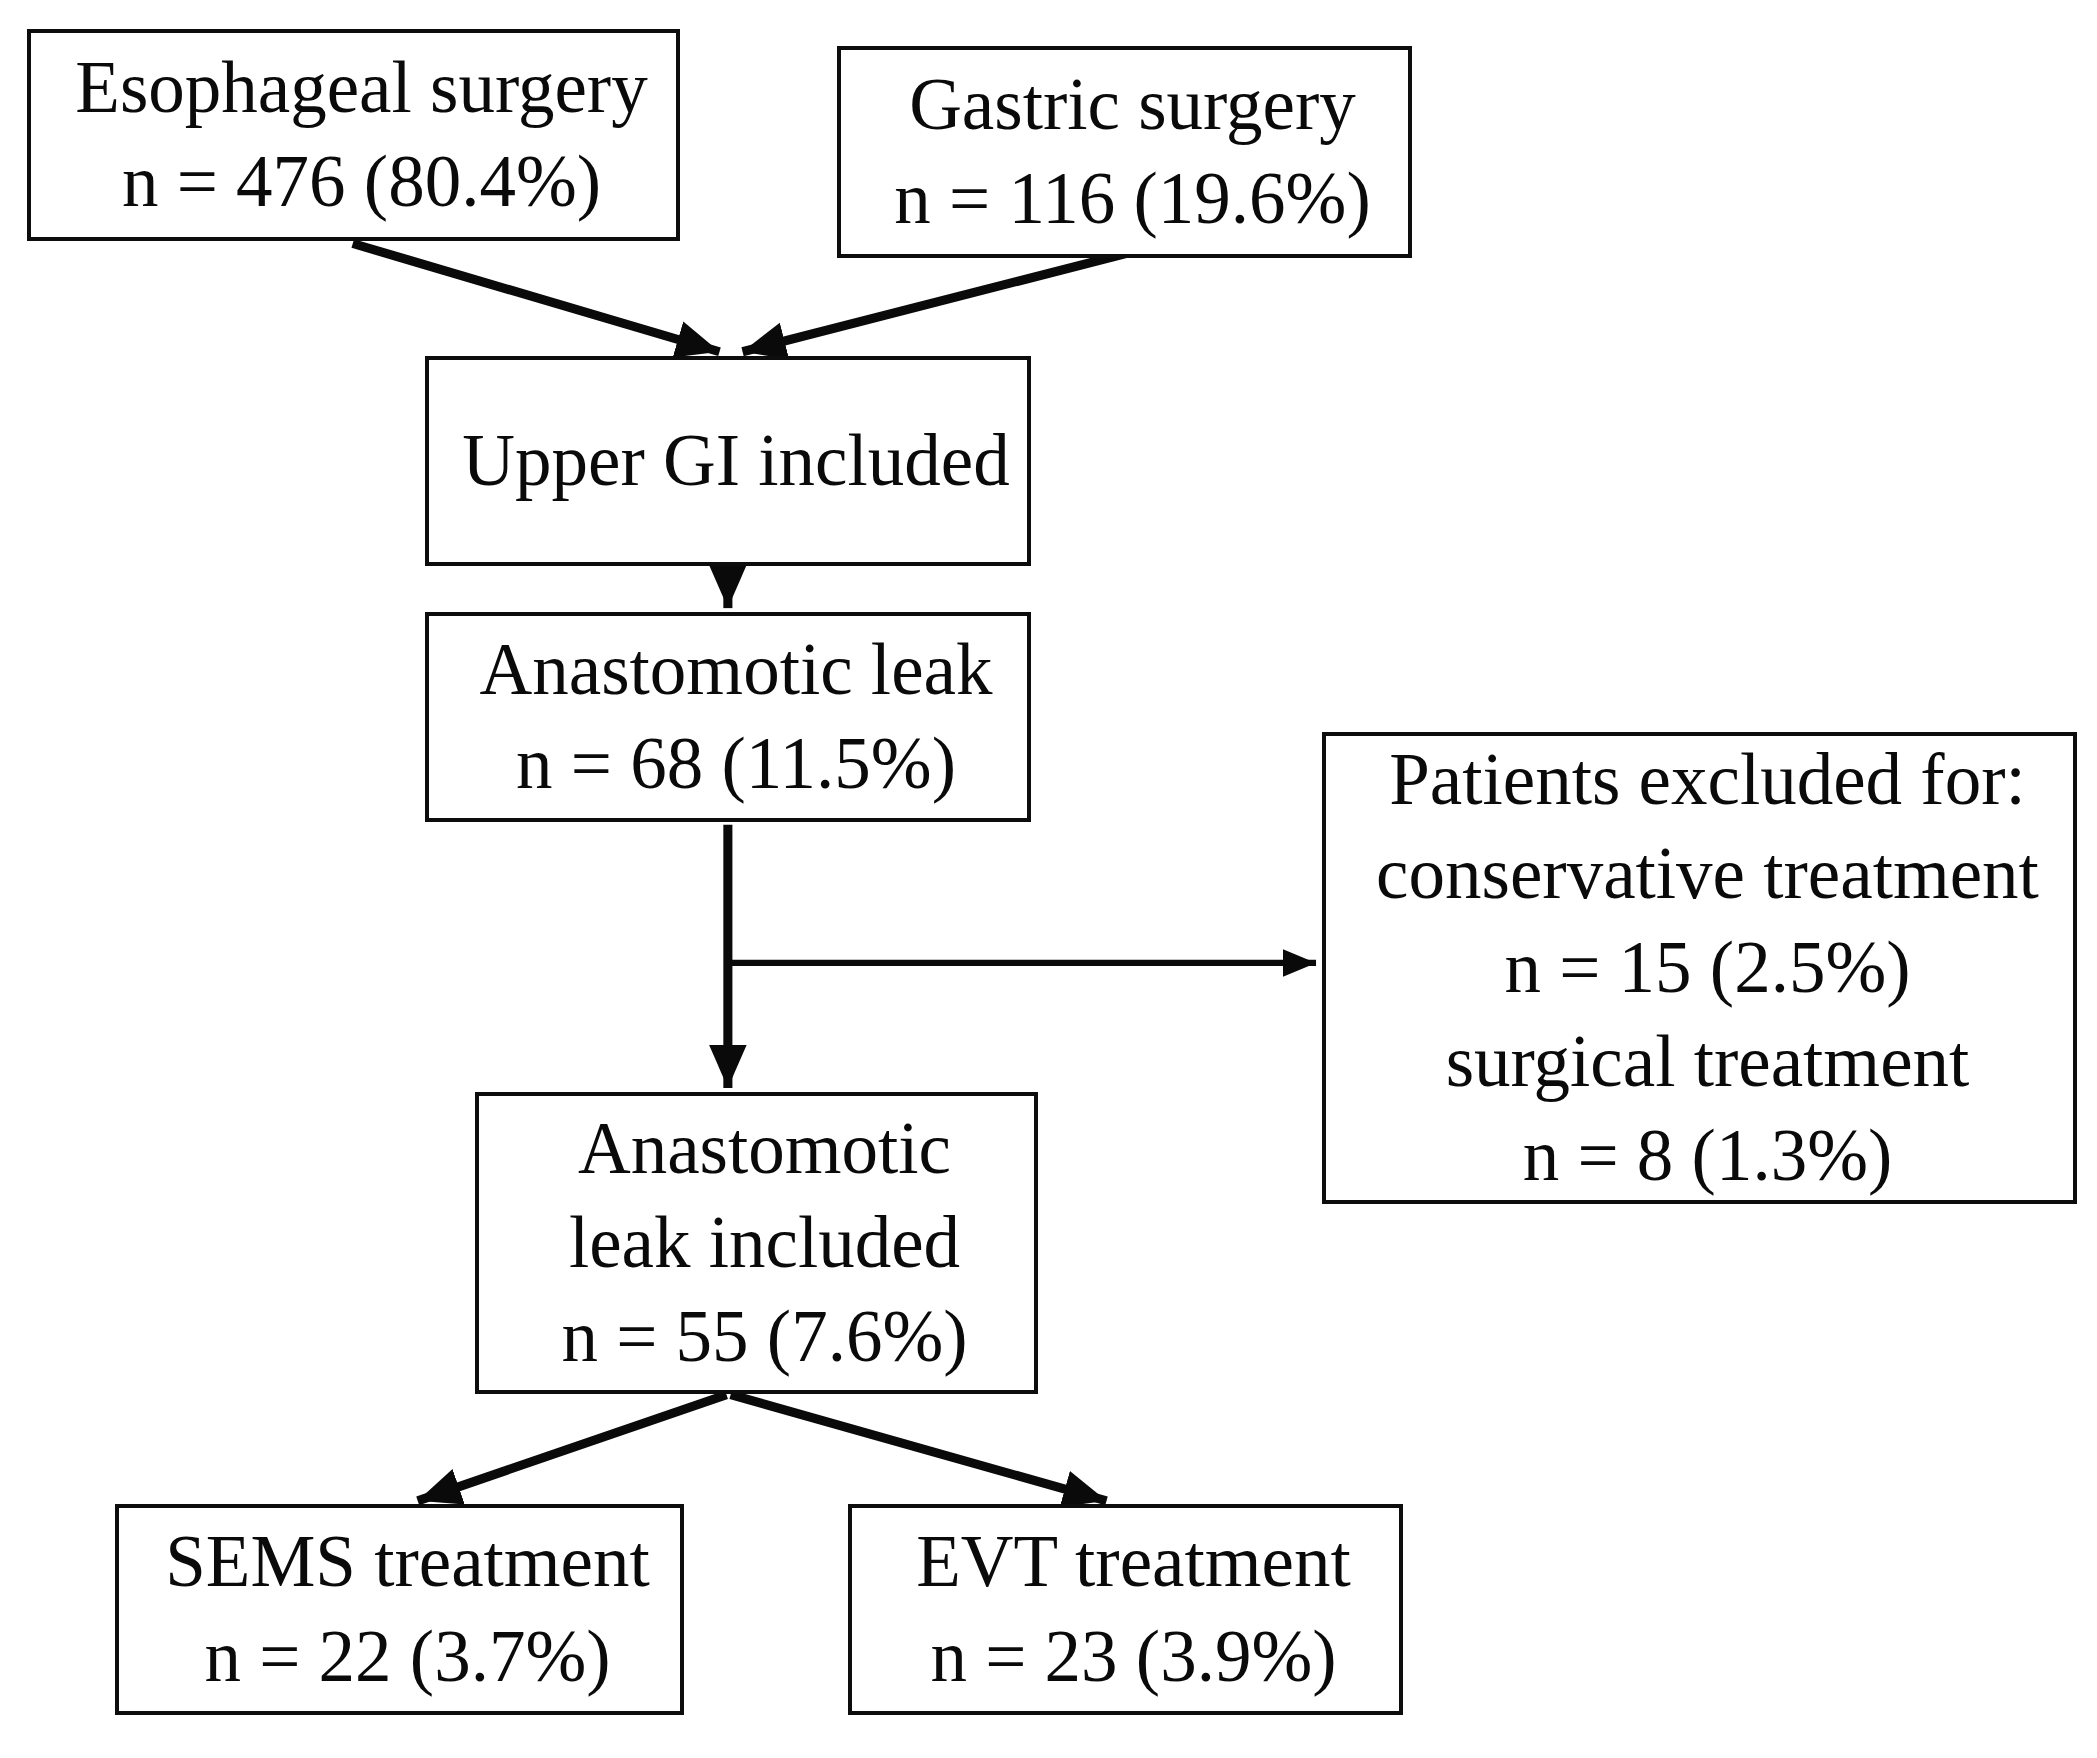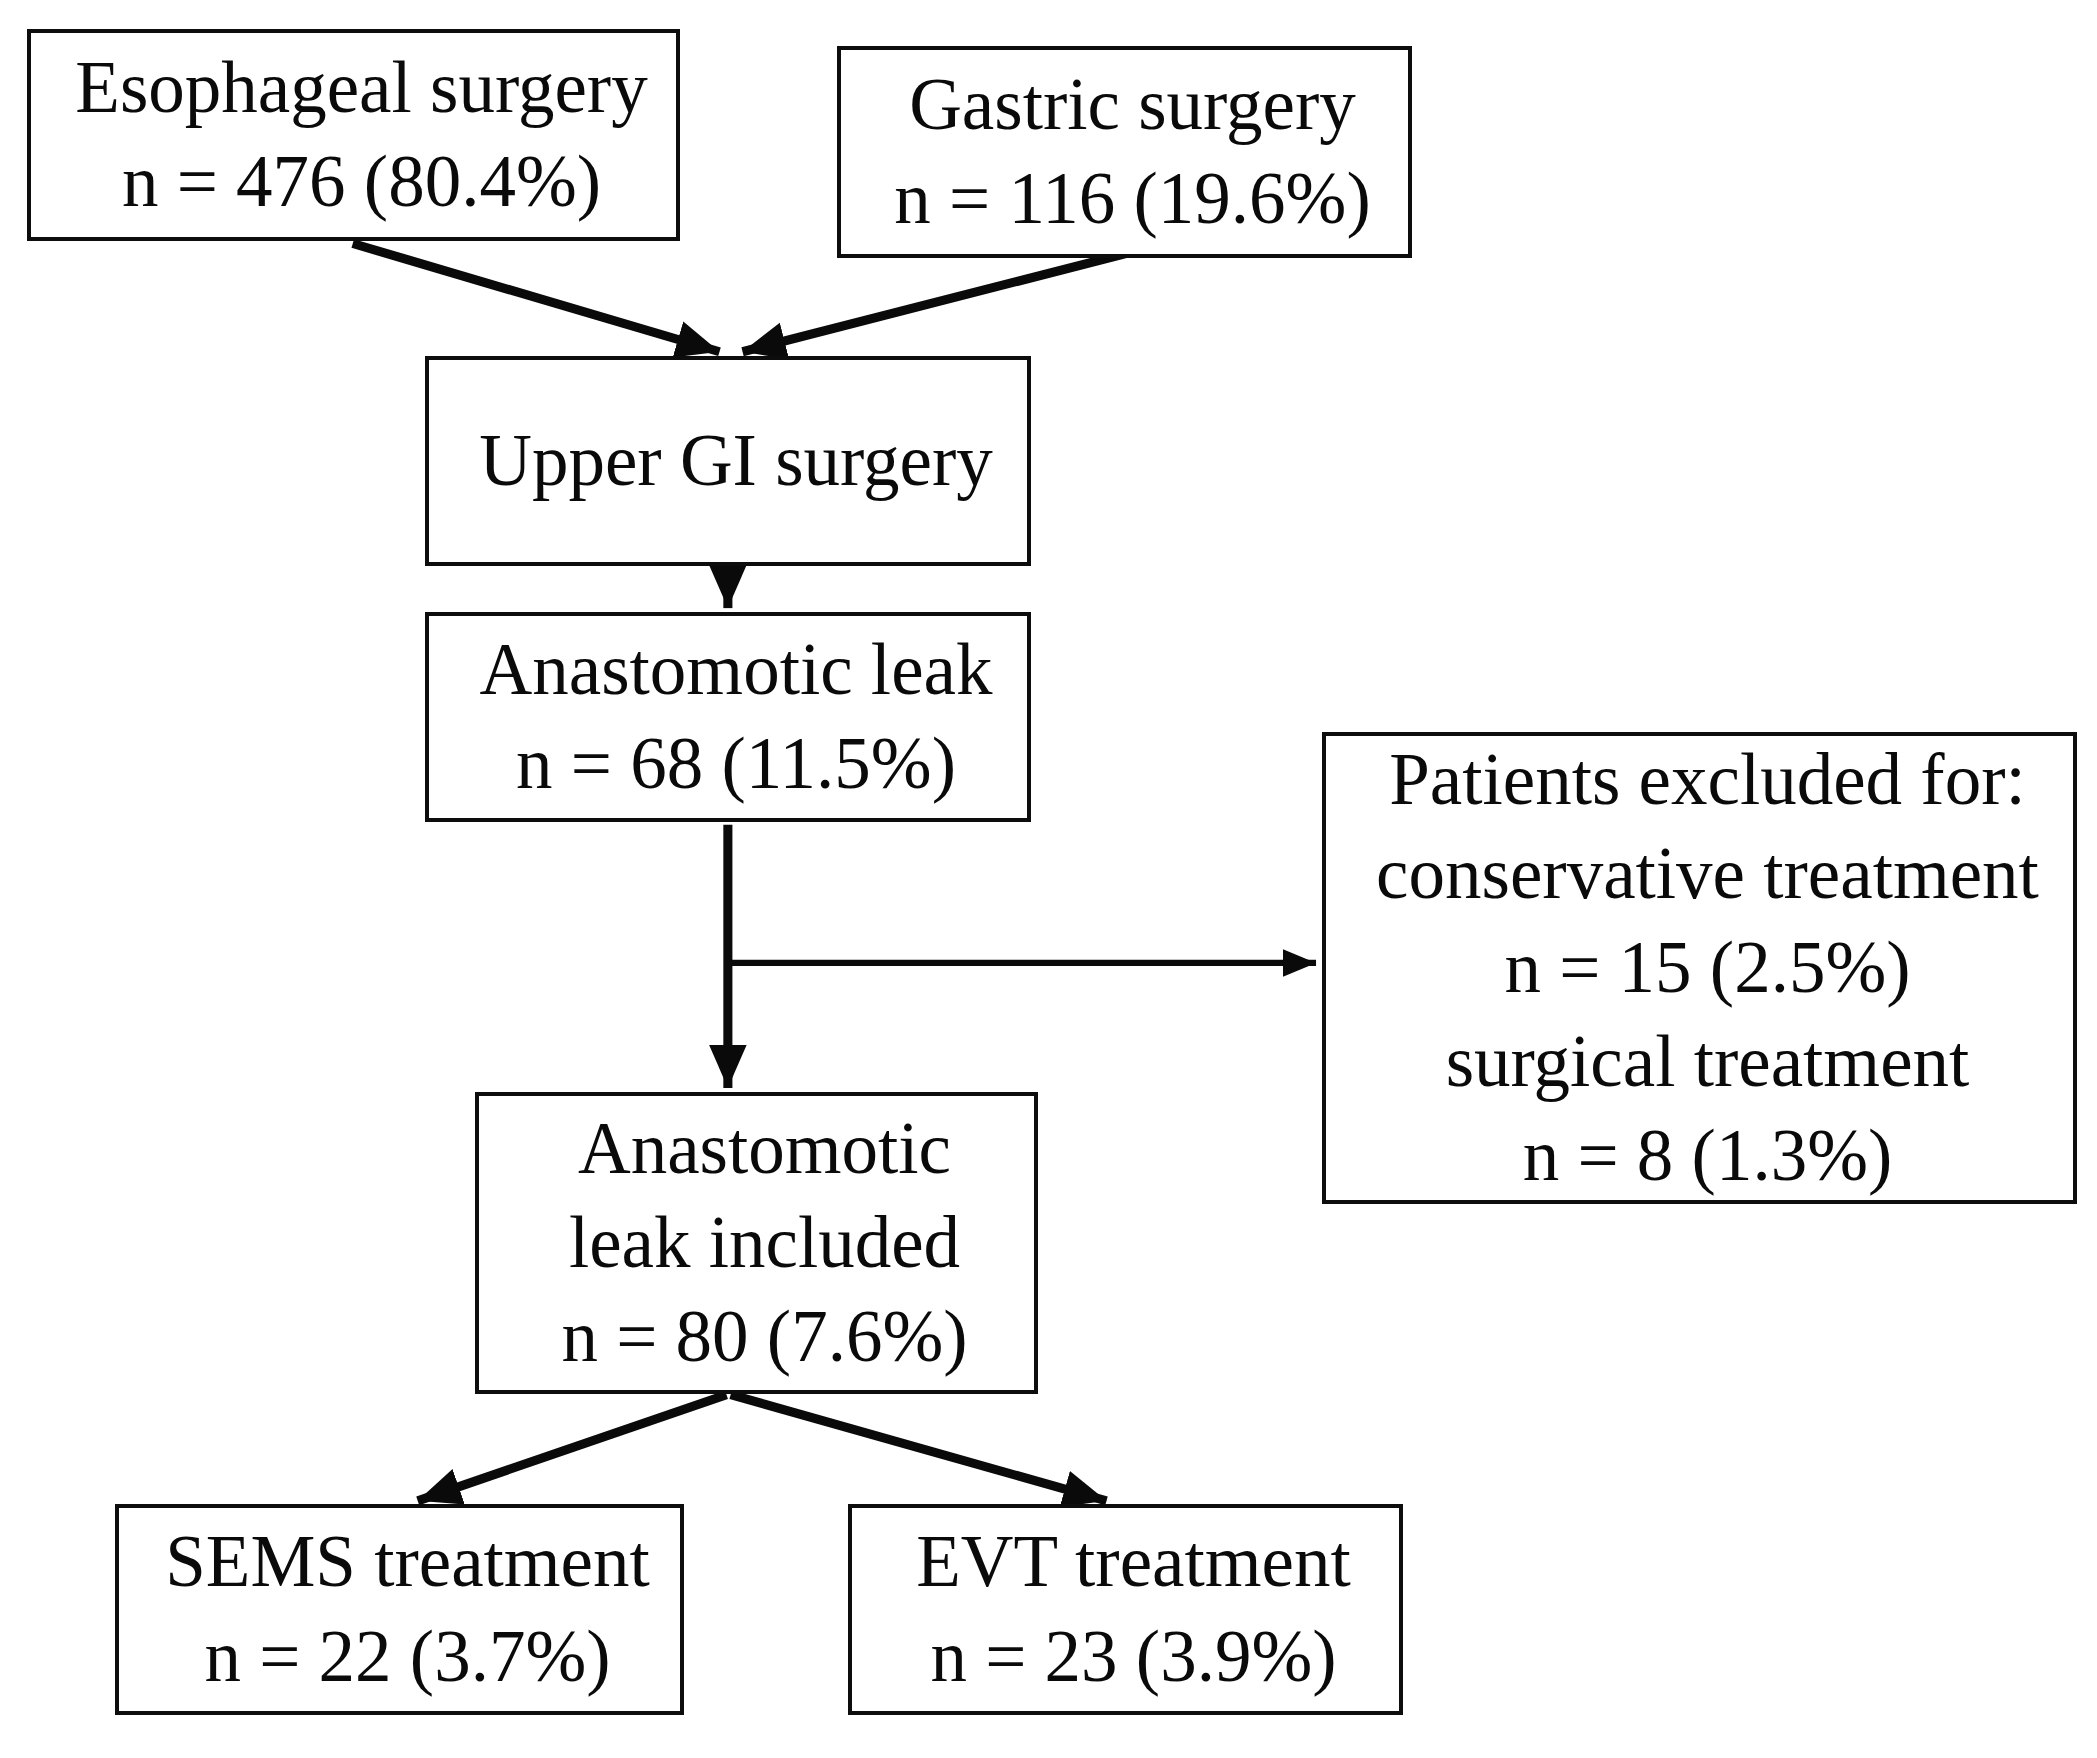--- a/index.html
+++ b/index.html
@@ -71,40 +71,40 @@
     <div class="bl">Esophageal surgery</div>
     <div class="bl">n = 476 (80.4%)</div>
   </div>
 
   <div class="box" style="left:837px; top:32px; width:575px; height:212px;margin-top:14px;">
     <div class="bl">Gastric surgery</div>
     <div class="bl">n = 116 (19.6%)</div>
   </div>
 
   <div class="box" style="left:425px; top:356px; width:606px; height:210px;">
-    <div class="bl">Upper GI surgery</div>
+    <div class="bl">Upper GI included</div>
   </div>
 
   <div class="box" style="left:425px; top:612px; width:606px; height:210px;">
     <div class="bl">Anastomotic leak</div>
     <div class="bl">n = 68 (11.5%)</div>
   </div>
 
   <div class="box" style="left:1322px; top:732px; width:755px; height:472px;">
     <div class="bl">Patients excluded for:</div>
     <div class="bl">conservative treatment</div>
     <div class="bl">n = 15 (2.5%)</div>
     <div class="bl">surgical treatment</div>
     <div class="bl">n = 8 (1.3%)</div>
   </div>
 
   <div class="box" style="left:447px; top:1092px; width:563px; height:302px;margin-left:28px;">
     <div class="bl">Anastomotic</div>
     <div class="bl">leak included</div>
-    <div class="bl">n = 80 (7.6%)</div>
+    <div class="bl">n = 55 (7.6%)</div>
   </div>
 
   <div class="box" style="left:115px; top:1504px; width:569px; height:211px;">
     <div class="bl">SEMS treatment</div>
     <div class="bl">n = 22 (3.7%)</div>
   </div>
 
   <div class="box" style="left:848px; top:1504px; width:555px; height:211px;">
     <div class="bl">EVT treatment</div>
     <div class="bl">n = 23 (3.9%)</div>

